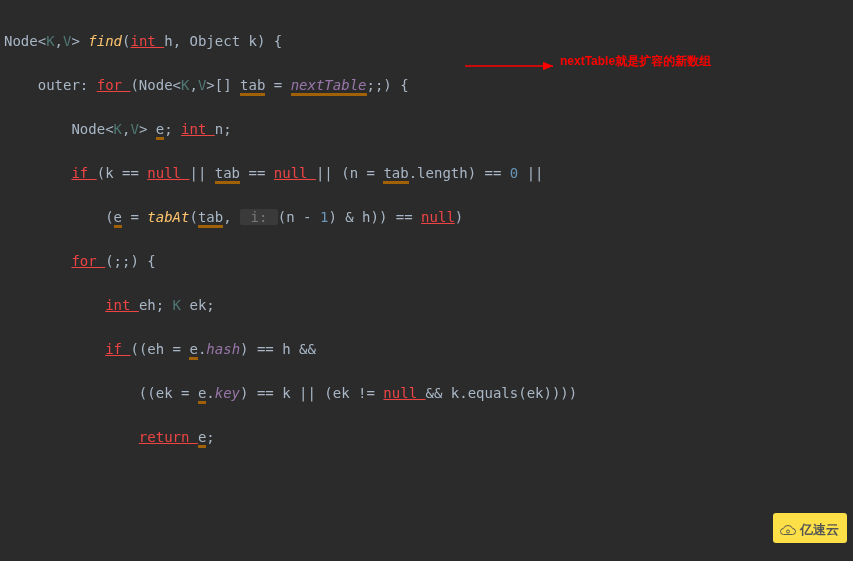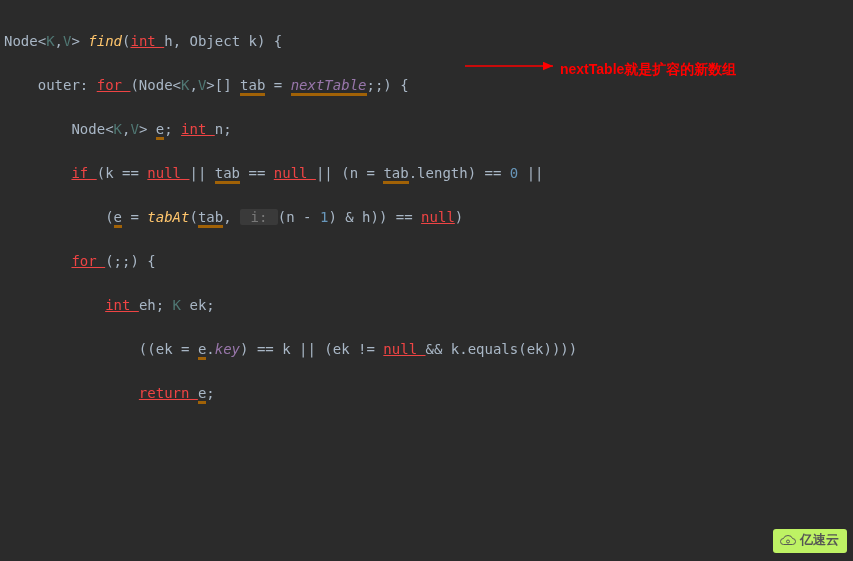--- a/index.html
+++ b/index.html
@@ -23,42 +23,42 @@
     .comment { color: #808080; font-style: italic; }
     .field { color: #9876aa; font-style: italic; }
     .method { color: #ffc66d; font-style: italic; }
     .num { color: #6897bb; }
     .ul { border-bottom: 3px solid #a16207; }
     .paramhint { background: #3a3a3a; color:#787878; padding:0 2px; font-style:normal; border-radius:2px;}
     .annotation {
       position: absolute;
       color: #ff0000;
       font-family: sans-serif;
-      font-size: 14px;
+      font-size: 12px;
       font-weight: bold;
-      top: 58px;
+      top: 50px;
       left: 560px;
     }
     .arrow {
       position: absolute;
       top: 60px;
       left: 465px;
       width: 95px;
       height: 12px;
     }
     .watermark {
       position: absolute;
       right: 6px;
-      bottom: 8px;
-      background: #bef264;
+      bottom: 18px;
+      background: #fde047;
       color: #555;
       font-family: sans-serif;
       font-size: 13px;
       font-weight: bold;
-      padding: 0 8px 2px 6px;
+      padding: 6px 8px 2px 6px;
       border-radius: 3px;
       display: flex;
       align-items: center;
       gap: 3px;
     }
     .watermark-icon {
       width: 18px; height: 14px;
     }
     .line { display:block; min-height:22px;}
   </style>
@@ -66,20 +66,21 @@
 <body>
 
 <div class="code-container">
 <span class="line"><span>Node</span><span>&lt;</span><span class="generic">K</span><span>,</span><span class="generic">V</span><span>&gt; </span><span class="method">find</span><span>(</span><span class="kw">int </span><span>h</span><span>, </span><span>Object </span><span>k</span><span>) {</span></span>
 <span class="line"><span>    outer: </span><span class="kw">for </span><span>(Node&lt;</span><span class="generic">K</span><span>,</span><span class="generic">V</span><span>&gt;[] </span><span class="ul">tab</span><span> = </span><span class="field ul">nextTable</span><span>;;) {</span></span>
 <span class="line"><span>        Node&lt;</span><span class="generic">K</span><span>,</span><span class="generic">V</span><span>&gt; </span><span class="ul">e</span><span>; </span><span class="kw">int </span><span>n;</span></span>
 <span class="line"><span>        </span><span class="kw">if </span><span>(k == </span><span class="kw">null </span><span>|| </span><span class="ul">tab</span><span> == </span><span class="kw">null </span><span>|| (n = </span><span class="ul">tab</span><span>.length) == </span><span class="num">0 </span><span>||</span></span>
 <span class="line"><span>            (</span><span class="ul">e</span><span> = </span><span class="method">tabAt</span><span>(</span><span class="ul">tab</span><span>, </span><span class="paramhint"> i: </span><span>(n - </span><span class="num">1</span><span>) &amp; h)) == </span><span class="kw">null</span><span>)</span></span>
 <span class="line"><span>        </span><span class="kw">for </span><span>(;;) {</span></span>
 <span class="line"><span>            </span><span class="kw">int </span><span>eh; </span><span class="generic">K </span><span>ek;</span></span>
+<span class="line"><span>            </span><span class="kw">if </span><span>((eh = </span><span class="ul">e</span><span>.</span><span class="field">hash</span><span>) == h &amp;&amp;</span></span>
 <span class="line"><span>                ((ek = </span><span class="ul">e</span><span>.</span><span class="field">key</span><span>) == k || (ek != </span><span class="kw">null </span><span>&amp;&amp; k.equals(ek))))</span></span>
 <span class="line"><span>                </span><span class="kw">return </span><span class="ul">e</span><span>;</span></span>
 <span class="line"></span>
 
 
 
 
 
 
 

